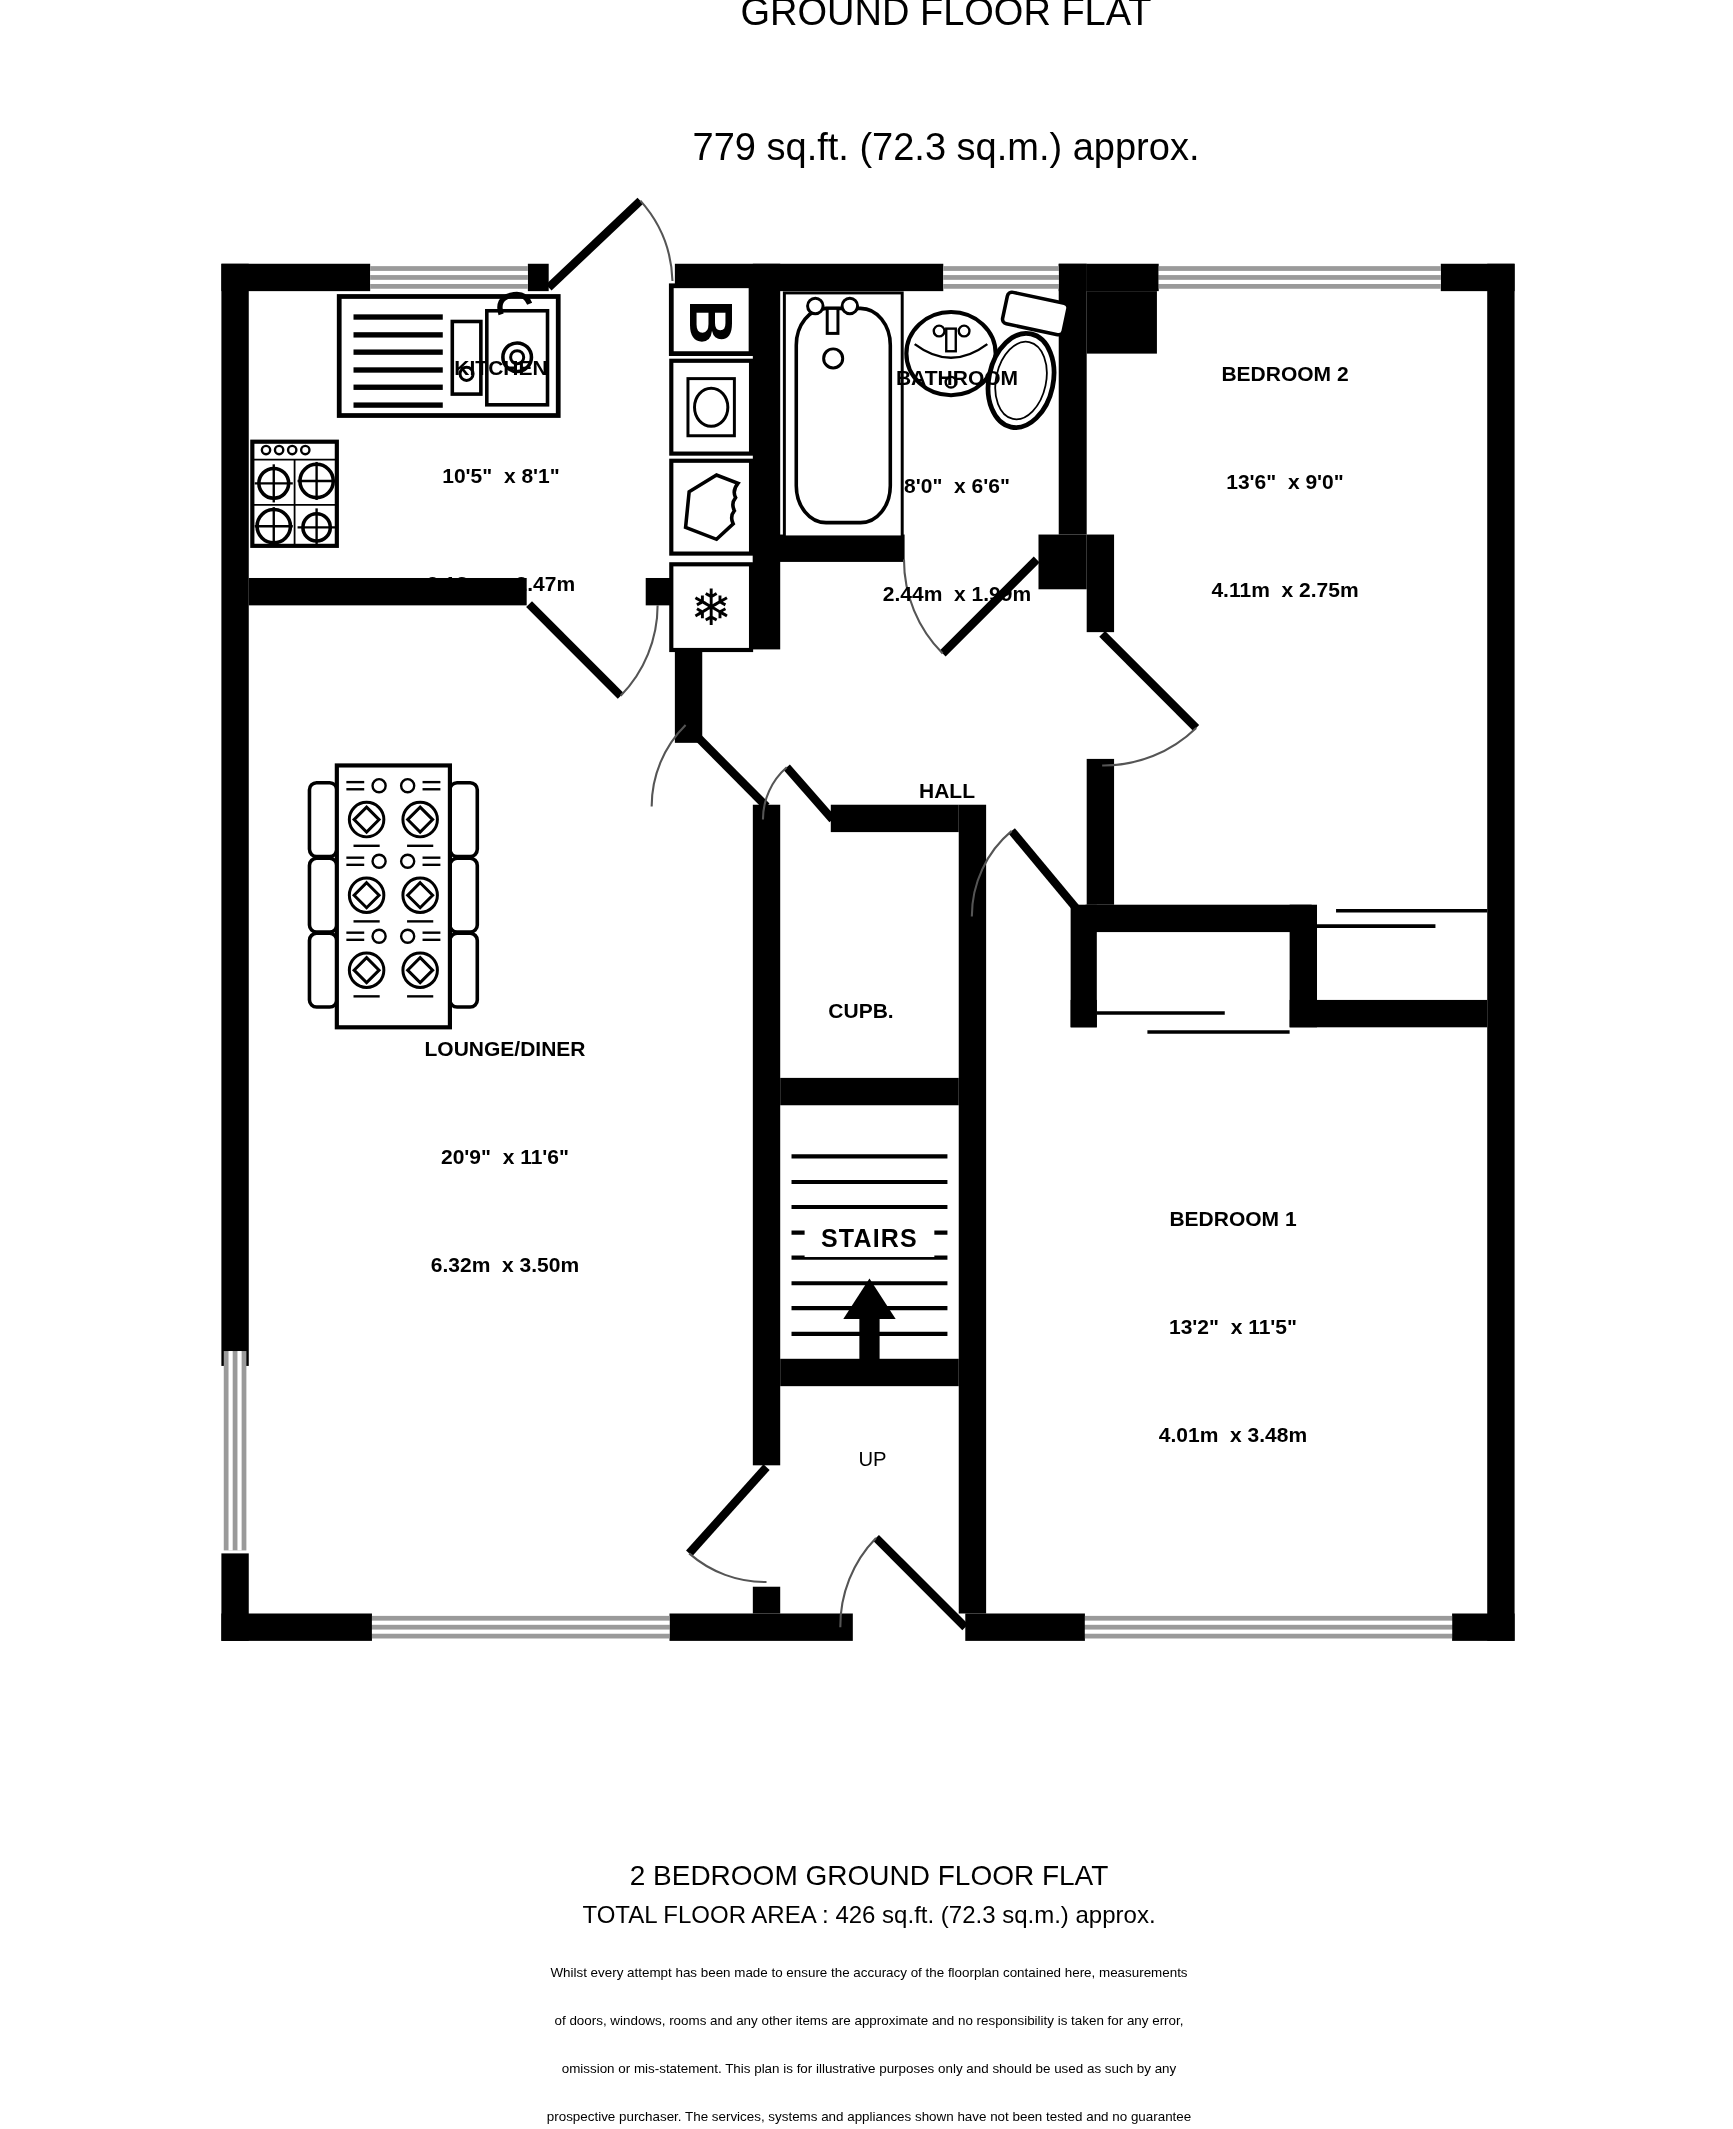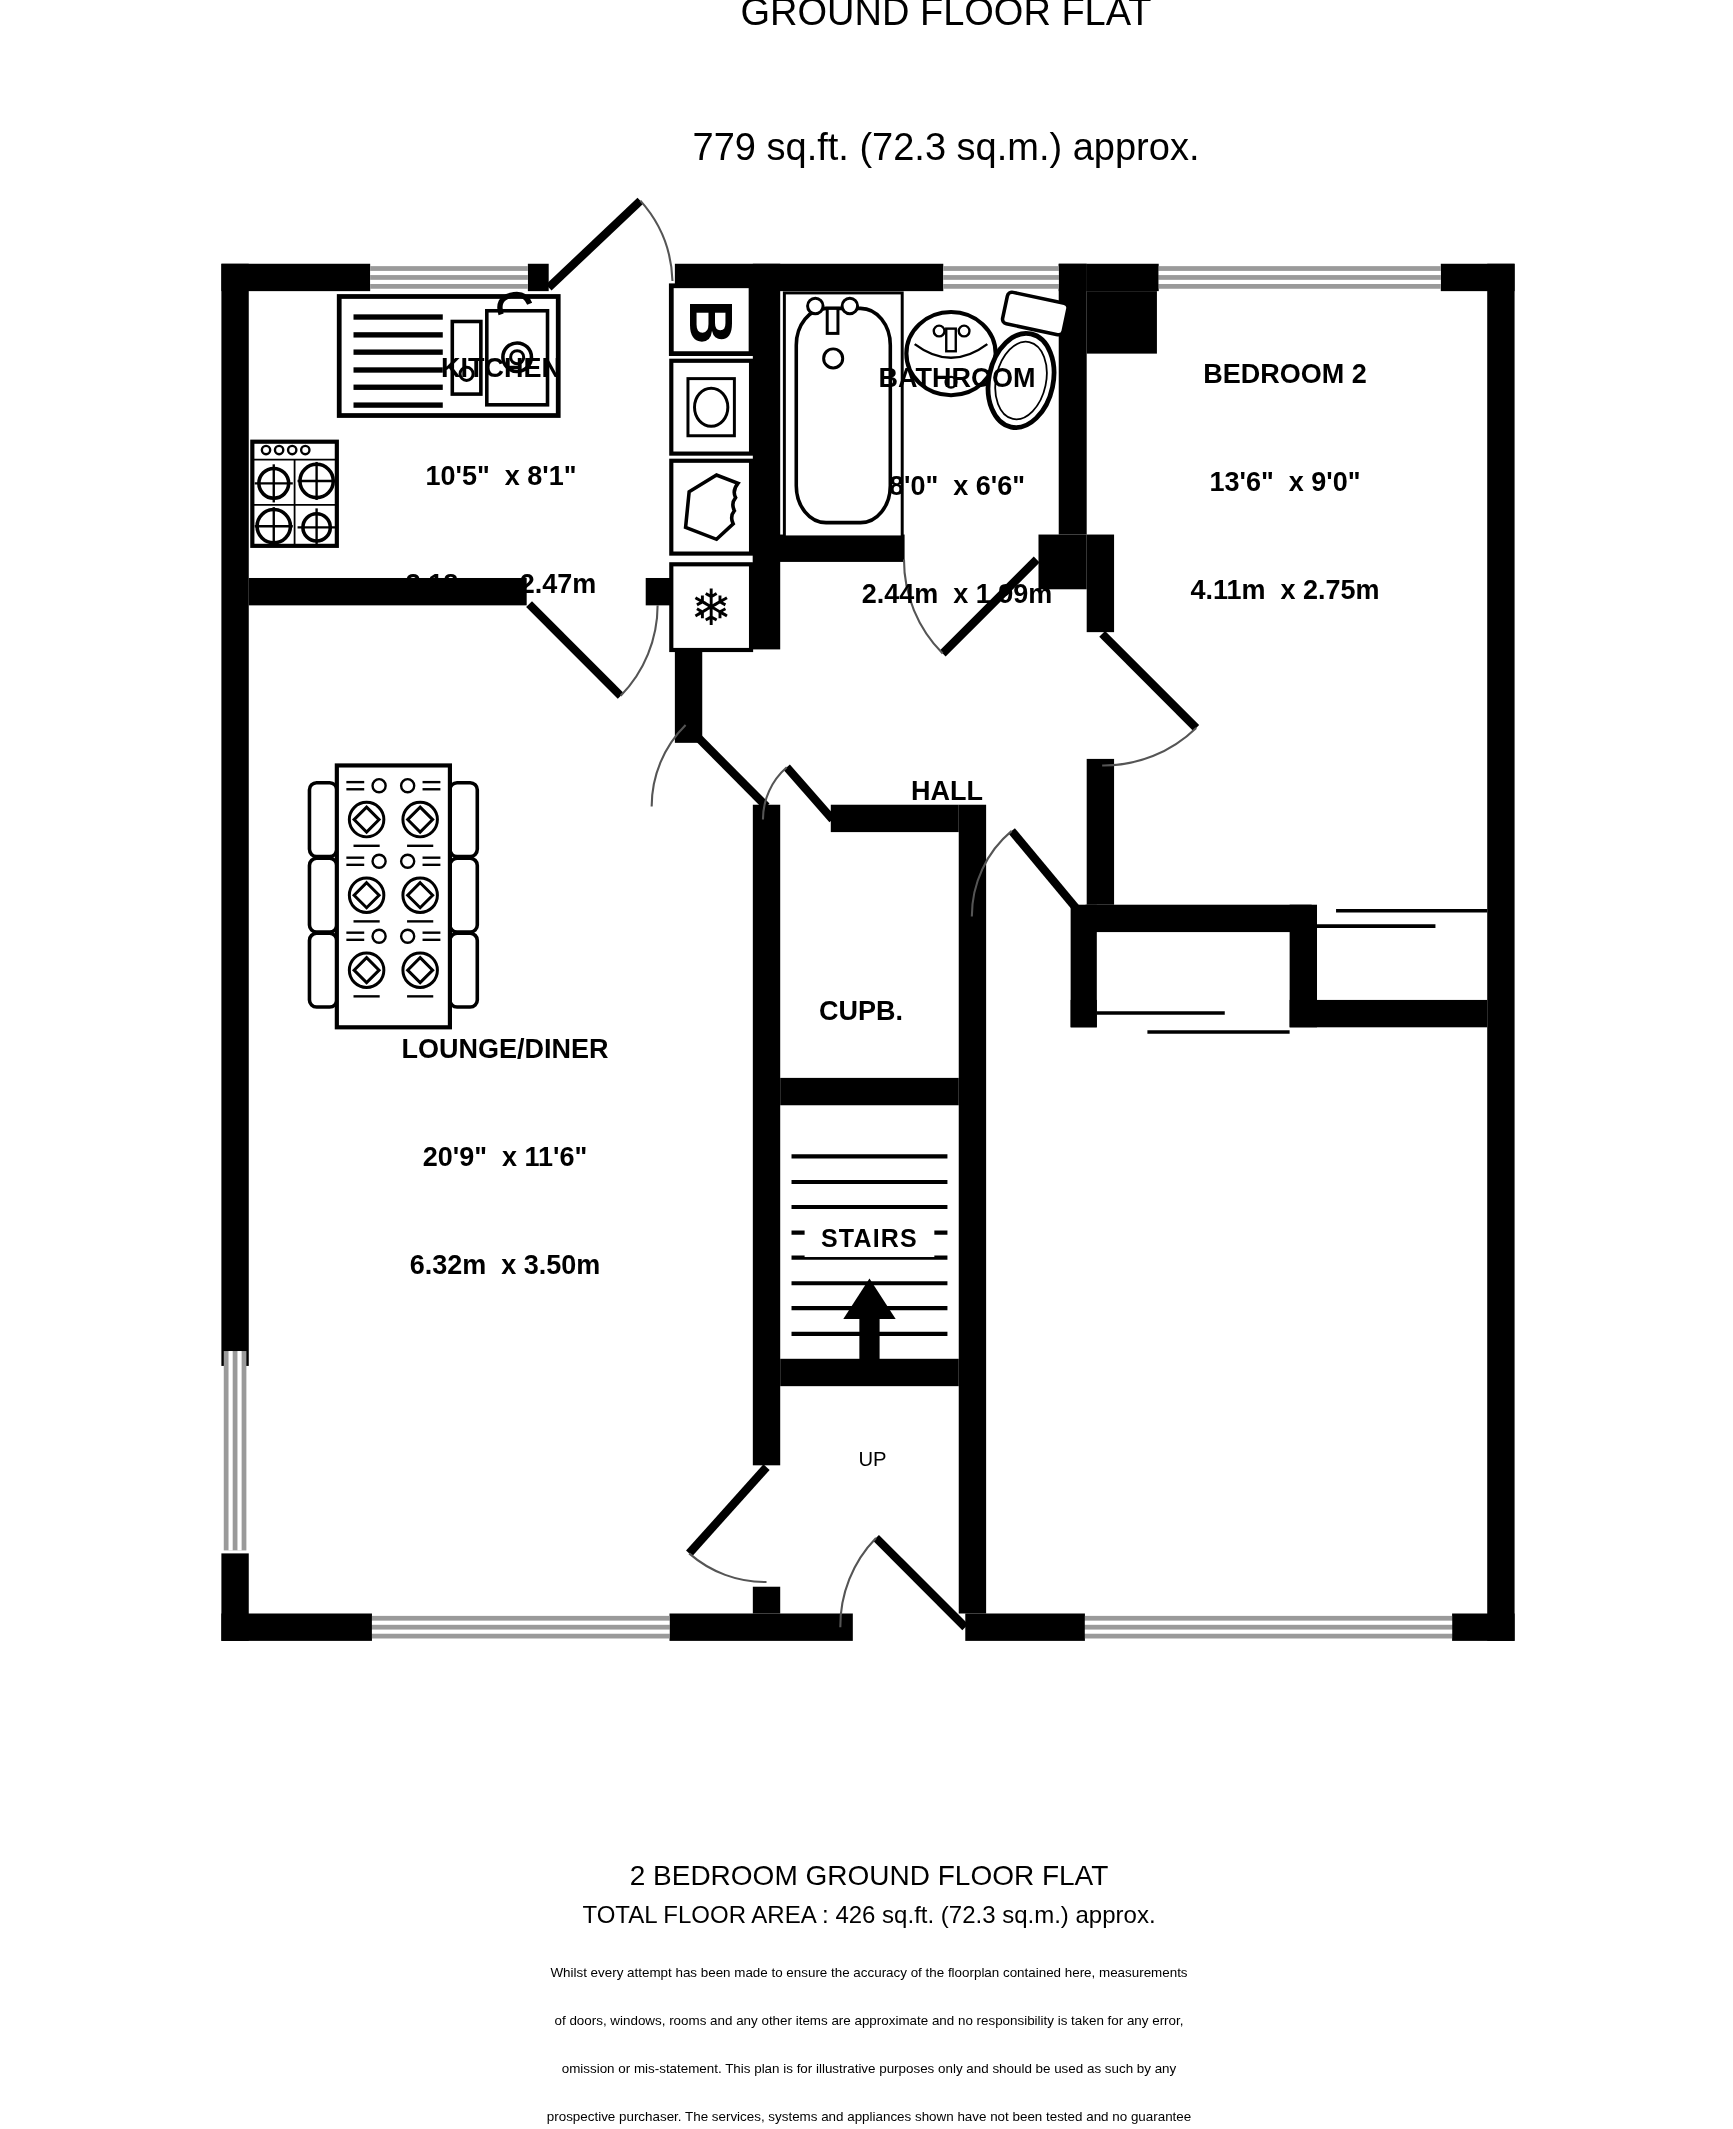--- a/index.html
+++ b/index.html
@@ -1,21 +1,21 @@
 <!DOCTYPE html>
 <html style="font-size:9.5px"><head>
 <meta charset="utf-8">
 <style>
   html,body{margin:0;padding:0;background:#fff;}
   .page{position:relative;width:1733px;height:2129px;background:#ffffff;
         font-family:"Liberation Sans", sans-serif;color:#000;overflow:hidden;}
   .plan-svg{position:absolute;left:0;top:0;}
   .abs{position:absolute;transform:translate(-50%,-50%);text-align:center;white-space:pre;}
   .title{left:946px;top:80px;font-size:38px;font-weight:400;line-height:45px;}
-  .lbl{font-weight:700;font-size:27px;line-height:36px;}
+  .lbl{font-weight:700;font-size:21px;line-height:36px;}
   .lbl-kitchen{left:501px;top:476px;}
   .lbl-bathroom{left:957px;top:486px;}
   .lbl-bedroom2{left:1285px;top:482px;}
   .lbl-hall{left:947px;top:791px;}
   .lbl-cupboard{left:861px;top:1011px;}
   .lbl-lounge{left:505px;top:1157px;}
   .lbl-bedroom1{left:1233px;top:1327px;}
   .f-type{left:869px;top:1876px;font-size:28px;font-weight:400;}
   .f-area{left:869px;top:1915px;font-size:24px;font-weight:400;}
   .f-disc{position:absolute;left:869px;top:1933px;transform:translateX(-50%);
@@ -320,20 +320,25 @@
   <div class="abs lbl lbl-hall">HALL</div>
 
   <div class="abs lbl lbl-cupboard">CUPB.</div>
 
   <div class="abs lbl lbl-lounge">
     <div>LOUNGE/DINER</div>
     <div>20'9"  x 11'6"</div>
     <div>6.32m  x 3.50m</div>
   </div>
 
+  <div class="abs lbl lbl-bedroom1">
+    <div>BEDROOM 1</div>
+    <div>13'2"  x 11'5"</div>
+    <div>4.01m  x 3.48m</div>
+  </div>
 
   <div class="abs f-type">2 BEDROOM GROUND FLOOR FLAT</div>
   <div class="abs f-area">TOTAL FLOOR AREA : 426 sq.ft. (72.3 sq.m.) approx.</div>
   <div class="f-disc">
     <div>Whilst every attempt has been made to ensure the accuracy of the floorplan contained here, measurements</div>
     <div>of doors, windows, rooms and any other items are approximate and no responsibility is taken for any error,</div>
     <div>omission or mis-statement. This plan is for illustrative purposes only and should be used as such by any</div>
     <div>prospective purchaser. The services, systems and appliances shown have not been tested and no guarantee</div>
     
     

